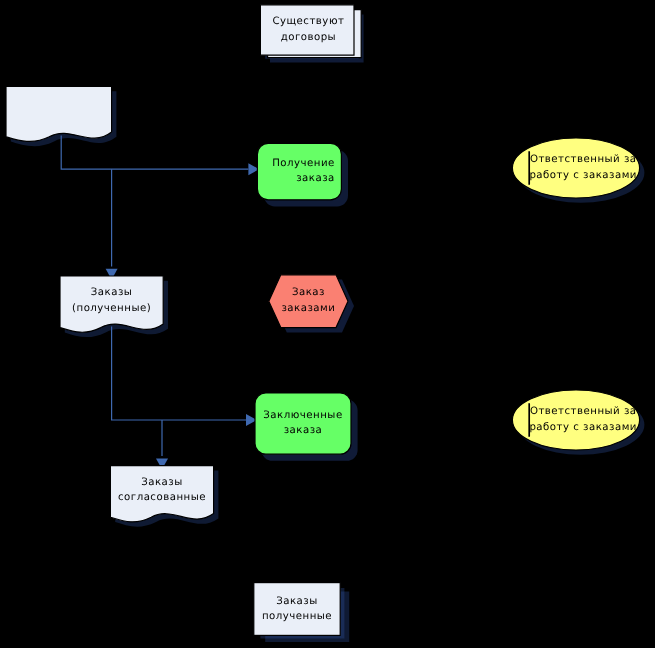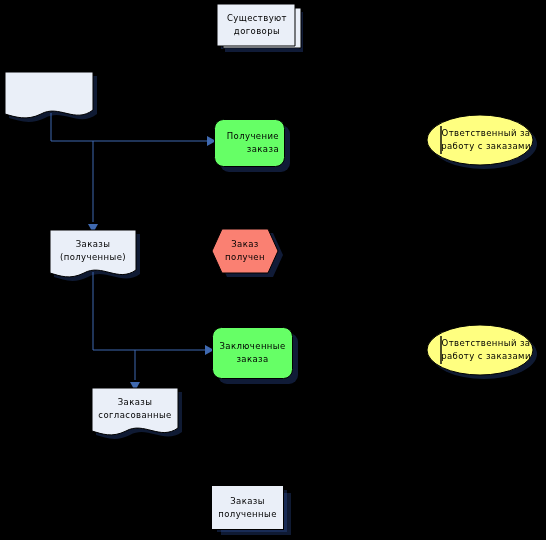--- a/index.html
+++ b/index.html
@@ -117,28 +117,28 @@
     <svg class="shape" width="96" height="58" viewBox="0 0 96 58">
       <path d="M4,4 H90 V44 C72,57 56,37 38,47 C24,54 14,50 4,47 Z" fill="#3355AA" opacity="0.30"></path>
       <path d="M0,0 H86 V40 C68,53 52,33 34,43 C20,50 10,46 0,43 Z" fill="#EAEFF8" stroke="#000000" stroke-width="1"></path>
     </svg>
     <div class="label" style="width:86px; height:42px; left:0; top:0;">
       <span>Заказы</span>
       <span>(полученные)</span>
     </div>
   </div>
 
-  <div class="node" style="left:211px; top:228px; width:80px; height:58px;">
+  <div class="node" style="left:223px; top:228px; width:80px; height:58px;">
     <svg class="shape" width="80" height="58" viewBox="0 0 80 58">
       <path d="M16,5 H62 L72,27 L62,49 H16 L6,27 Z" fill="#3355AA" opacity="0.32"></path>
       <path d="M11,1 H57 L67,23 L57,45 H11 L1,23 Z" fill="#FA8072" stroke="#000000" stroke-width="1"></path>
     </svg>
     <div class="label" style="width:68px; height:46px; left:0; top:0;">
       <span>Заказ</span>
-      <span>получен</span>
+      <span>заказами</span>
     </div>
   </div>
 
   <div class="node" style="left:212px; top:327px; width:92px; height:62px;">
     <svg class="shape" width="92" height="62" viewBox="0 0 92 62">
       <rect x="6" y="6" width="80" height="51" rx="9" ry="9" fill="#3355AA" opacity="0.32"></rect>
       <rect x="0.5" y="0.5" width="80" height="51" rx="9" ry="9" fill="#66FF66" stroke="#000000" stroke-width="1"></rect>
     </svg>
     <div class="label" style="width:81px; height:52px; left:0; top:0;">
       <span>Заключенные</span>

